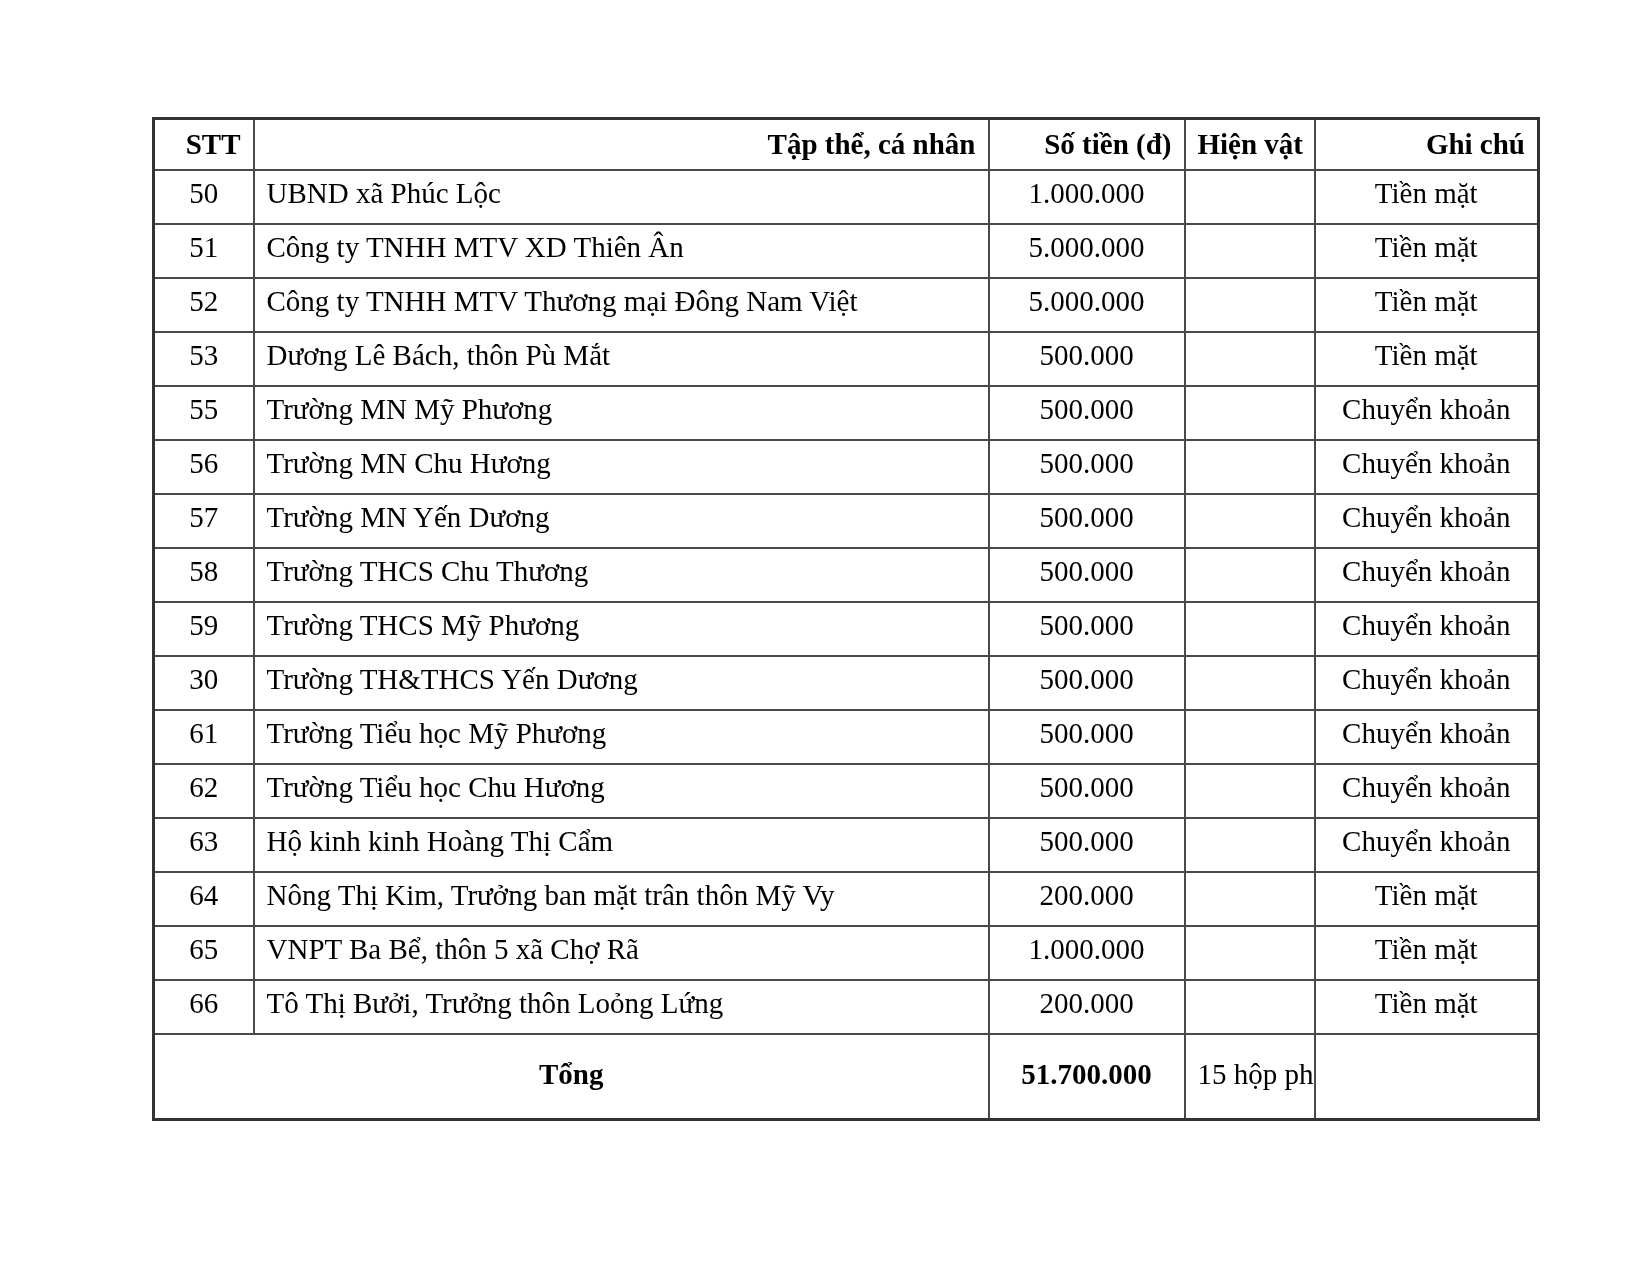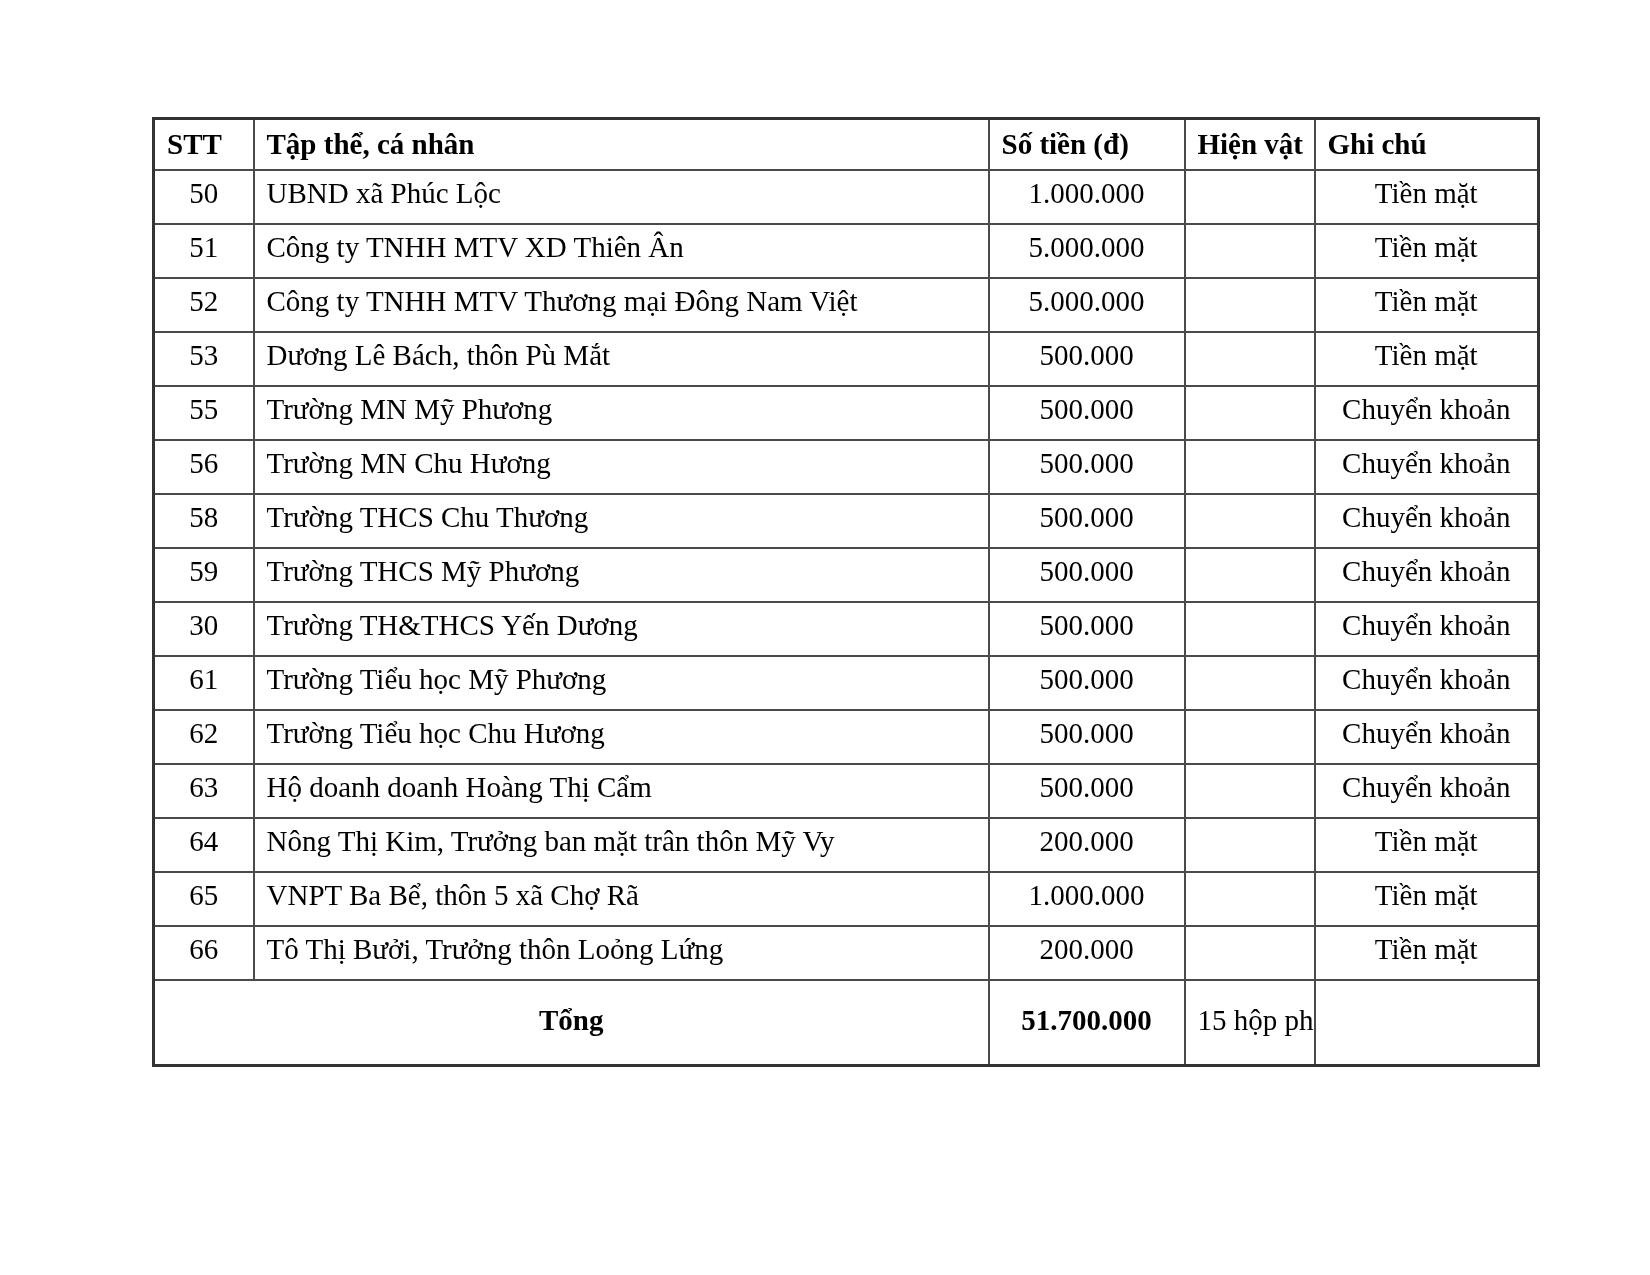--- a/index.html
+++ b/index.html
@@ -33,21 +33,21 @@
     line-height: 1.22;
     vertical-align: top;
     padding: 5px 12px 0 12px;
     overflow: hidden;
     white-space: nowrap;
   }
   .donation-table thead tr { height: 51px; }
   .donation-table tbody tr.data-row { height: 54px; }
   .donation-table thead th {
     font-weight: bold;
-    text-align: left;
+    text-align: right;
     padding-top: 7px;
   }
   
   .c-stt    { text-align: center; }
   .c-name   { text-align: left; padding-left: 14px; }
   .c-amount { text-align: center; }
   .c-inkind { text-align: center; }
   .c-note   { text-align: center; margin-left: 36px; }
   
   .donation-table tr.total-row { height: 86px; margin-top: 20px; }
@@ -133,20 +133,27 @@
     <td class="c-note">Chuyển khoản</td>
   </tr>
         <tr class="data-row">
     <td class="c-stt">56</td>
     <td class="c-name">Trường MN Chu Hương</td>
     <td class="c-amount">500.000</td>
     <td class="c-inkind"></td>
     <td class="c-note">Chuyển khoản</td>
   </tr>
         <tr class="data-row">
+    <td class="c-stt">57</td>
+    <td class="c-name">Trường MN Yến Dương</td>
+    <td class="c-amount">500.000</td>
+    <td class="c-inkind"></td>
+    <td class="c-note">Chuyển khoản</td>
+  </tr>
+        <tr class="data-row">
     <td class="c-stt">58</td>
     <td class="c-name">Trường THCS Chu Thương</td>
     <td class="c-amount">500.000</td>
     <td class="c-inkind"></td>
     <td class="c-note">Chuyển khoản</td>
   </tr>
         <tr class="data-row">
     <td class="c-stt">59</td>
     <td class="c-name">Trường THCS Mỹ Phương</td>
     <td class="c-amount">500.000</td>
@@ -169,21 +176,21 @@
   </tr>
         <tr class="data-row">
     <td class="c-stt">62</td>
     <td class="c-name">Trường Tiểu học Chu Hương</td>
     <td class="c-amount">500.000</td>
     <td class="c-inkind"></td>
     <td class="c-note">Chuyển khoản</td>
   </tr>
         <tr class="data-row">
     <td class="c-stt">63</td>
-    <td class="c-name">Hộ doanh doanh Hoàng Thị Cẩm</td>
+    <td class="c-name">Hộ kinh kinh Hoàng Thị Cẩm</td>
     <td class="c-amount">500.000</td>
     <td class="c-inkind"></td>
     <td class="c-note">Chuyển khoản</td>
   </tr>
         <tr class="data-row">
     <td class="c-stt">64</td>
     <td class="c-name">Nông Thị Kim, Trưởng ban mặt trân thôn Mỹ Vy</td>
     <td class="c-amount">200.000</td>
     <td class="c-inkind"></td>
     <td class="c-note">Tiền mặt</td>

